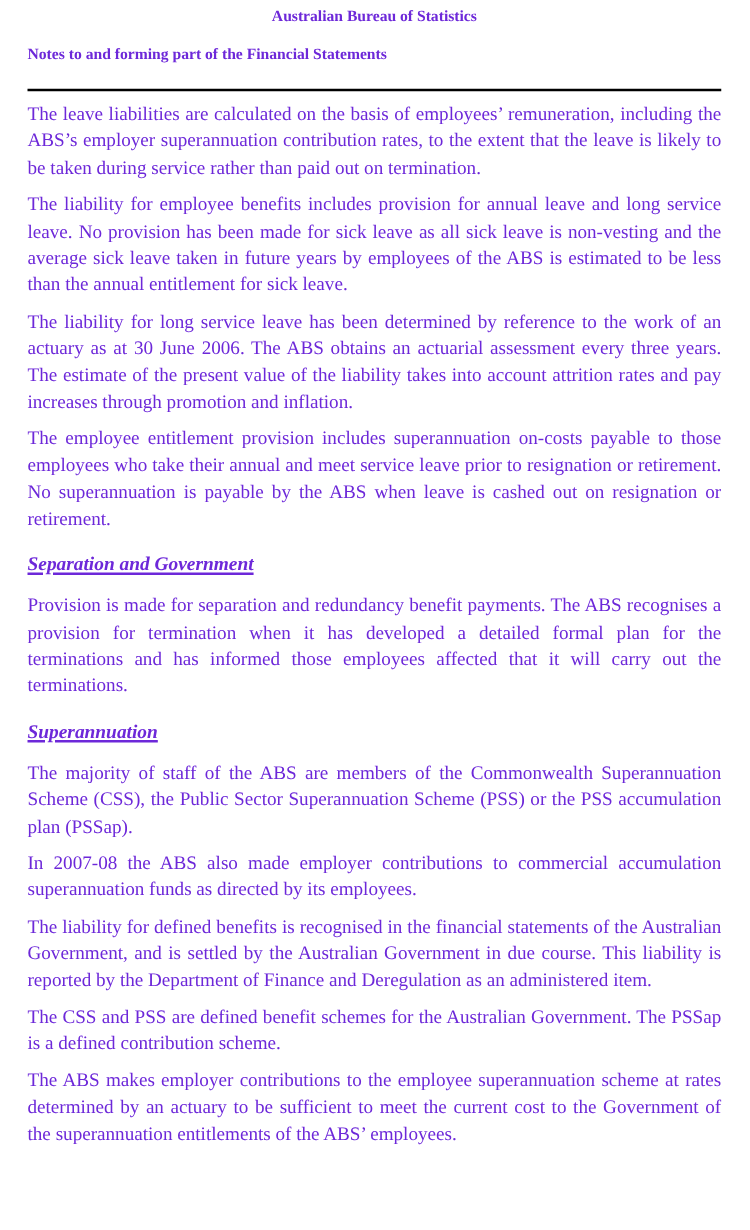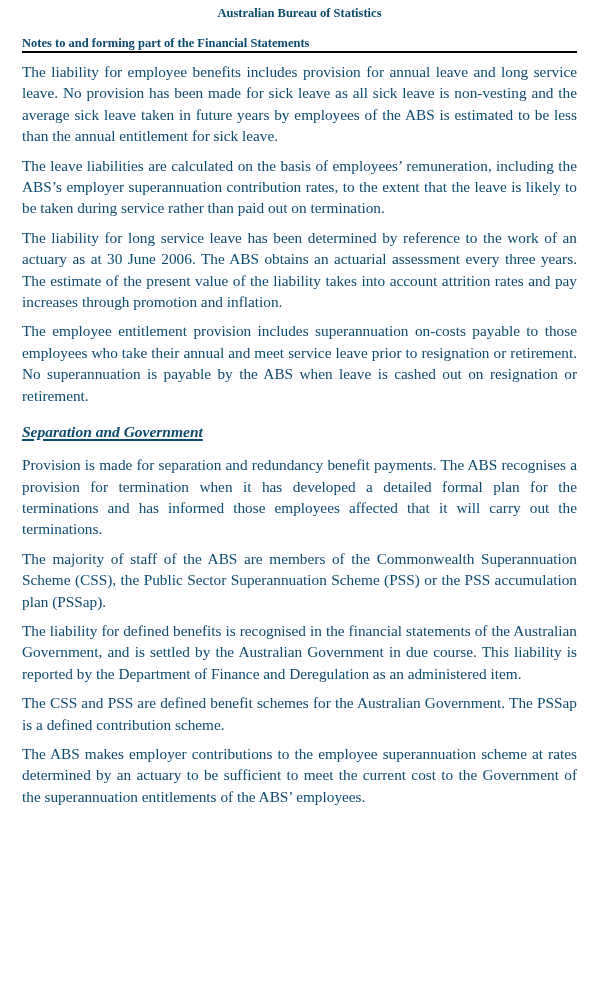--- a/index.html
+++ b/index.html
@@ -6,35 +6,35 @@
     margin: 0;
     padding: 0;
     background: #ffffff;
   }
   .page {
     position: relative;
     width: 600px;
     height: 984px;
     box-sizing: border-box;
     background: #ffffff;
-    color: #0c4a6e;
+    color: #6d28d9;
     padding: 6px 23px 0 22px;
     font-family: "Liberation Serif", "DejaVu Serif", serif;
     overflow: hidden;
   }
   .doc-title {
     text-align: center;
     font-weight: bold;
     font-size: 12.5px;
     line-height: 15px;
     margin: 0;
   }
   .doc-subtitle {
     margin-top: 15px;
-    padding-bottom: 0;
+    padding-bottom: 20px;
     border-bottom: 2px solid #000000;
     font-weight: bold;
     font-size: 12.5px;
     line-height: 15px;
   }
   h2.section-heading {
     font-weight: bold;
     font-style: italic;
     font-size: 15.5px;
     line-height: 20px;
@@ -57,31 +57,33 @@
 
 <div class="page">
 
   <div class="doc-title">Australian Bureau of Statistics</div>
 
   <div class="doc-subtitle">
     <span>Notes to and forming part of the Financial Statements</span>
   </div>
 
   <section>
+    <p class="body-par">The leave liabilities are calculated on the basis of employees’ remuneration, including the ABS’s employer superannuation contribution rates, to the extent that the leave is likely to be taken during service rather than paid out on termination.</p>
     <p class="body-par">The liability for employee benefits includes provision for annual leave and long service leave.  No provision has been made for sick leave as all sick leave is non-vesting and the average sick leave taken in future years by employees of the ABS is estimated to be less than the annual entitlement for sick leave.</p>
-    <p class="body-par">The leave liabilities are calculated on the basis of employees’ remuneration, including the ABS’s employer superannuation contribution rates, to the extent that the leave is likely to be taken during service rather than paid out on termination.</p>
     <p class="body-par">The liability for long service leave has been determined by reference to the work of an actuary as at 30 June 2006.  The ABS obtains an actuarial assessment every three years.  The estimate of the present value of the liability takes into account attrition rates and pay increases through promotion and inflation.</p>
     <p class="body-par">The employee entitlement provision includes superannuation on-costs payable to those employees who take their annual and meet service leave prior to resignation or retirement.  No superannuation is payable by the ABS when leave is cashed out on resignation or retirement.</p>
   </section>
 
   <section>
     <h2 class="section-heading">Separation and Government</h2>
     <p class="body-par">Provision is made for separation and redundancy benefit payments.  The ABS recognises a provision for termination when it has developed a detailed formal plan for the terminations and has informed those employees affected that it will carry out the terminations.</p>
   </section>
 
   <section>
+    <h2 class="section-heading">Superannuation</h2>
     <p class="body-par">The majority of staff of the ABS are members of the Commonwealth Superannuation Scheme (CSS), the Public Sector Superannuation Scheme (PSS) or the PSS accumulation plan (PSSap).</p>
+    <p class="body-par">In 2007-08 the ABS also made employer contributions to commercial accumulation superannuation funds as directed by its employees.</p>
     <p class="body-par">The liability for defined benefits is recognised in the financial statements of the Australian Government, and is settled by the Australian Government in due course.  This liability is reported by the Department of Finance and Deregulation as an administered item.</p>
     <p class="body-par">The CSS and PSS are defined benefit schemes for the Australian Government. The PSSap is a defined contribution scheme.</p>
     <p class="body-par">The ABS makes employer contributions to the employee superannuation scheme at rates determined by an actuary to be sufficient to meet the current cost to the Government of the superannuation entitlements of the ABS’ employees.</p>
   </section>
 
 </div>
 
 </body></html>

